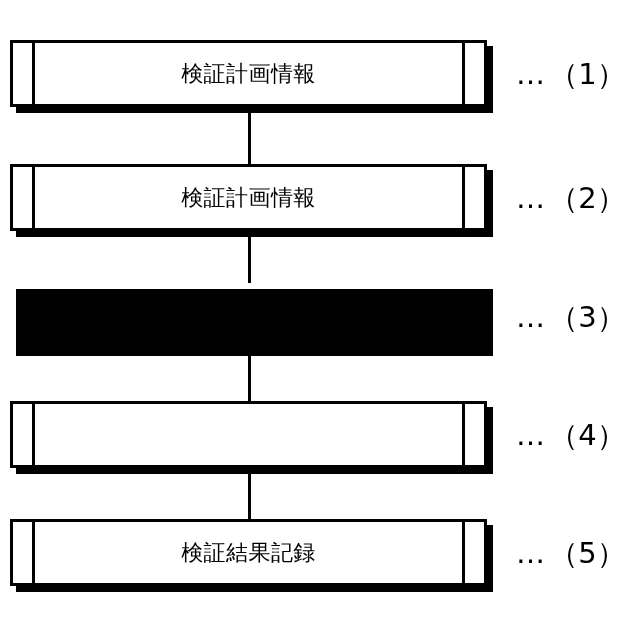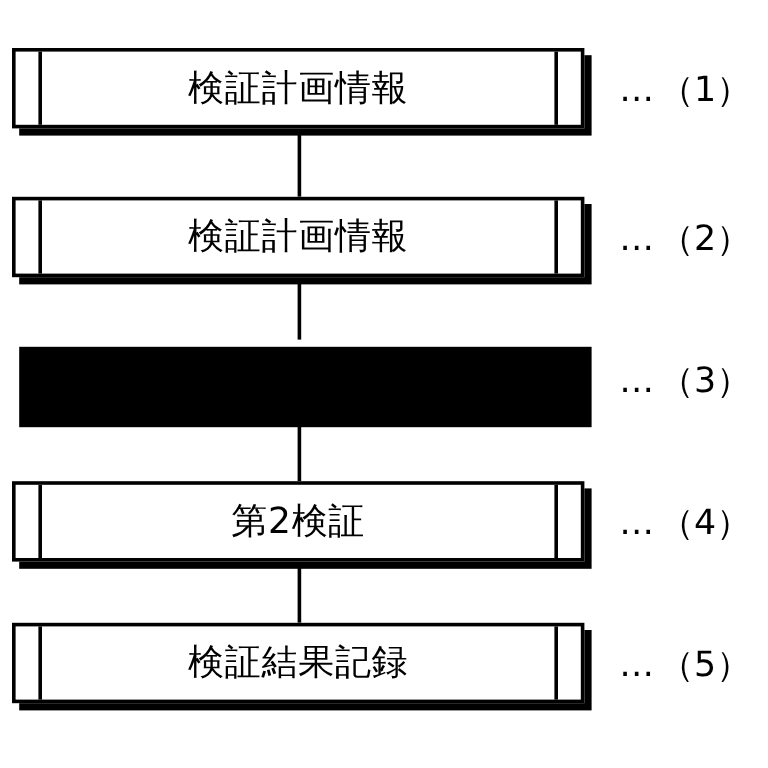--- a/index.html
+++ b/index.html
@@ -65,21 +65,21 @@
   .rule-left  { left: 19px; }
   .rule-right { right: 19px; }
 
   .step-label {
     position: relative;
     z-index: 2;
     display: flex;
     align-items: center;
     justify-content: center;
     height: 100%;
-    font-size: 30px;
+    font-size: 22px;
     line-height: 1;
     letter-spacing: 0.02em;
     color: #000000;
     white-space: nowrap;
   }
 
   
   .step-ref {
     position: absolute;
     left: 516px;
@@ -140,21 +140,20 @@
       <span class="ref-dots">…</span>
       <span>（3）</span>
     </div>
   </div>
 
   <div class="step-row" style="top:401px;height:73px;">
     <div class="step-box-shadow" style="height:67px;"></div>
     <div class="step-box" style="height:67px;">
       <span class="rule-left"></span>
       <span class="rule-right"></span>
-      <div class="step-label">第2検証</div>
     </div>
     <div class="step-ref" style="top:14px;height:40px;">
       <span class="ref-dots">…</span>
       <span>（4）</span>
     </div>
   </div>
 
   <div class="step-row" style="top:519px;height:51px;">
     <div class="step-box-shadow" style="height:67px;"></div>
     <div class="step-box" style="height:67px;">

